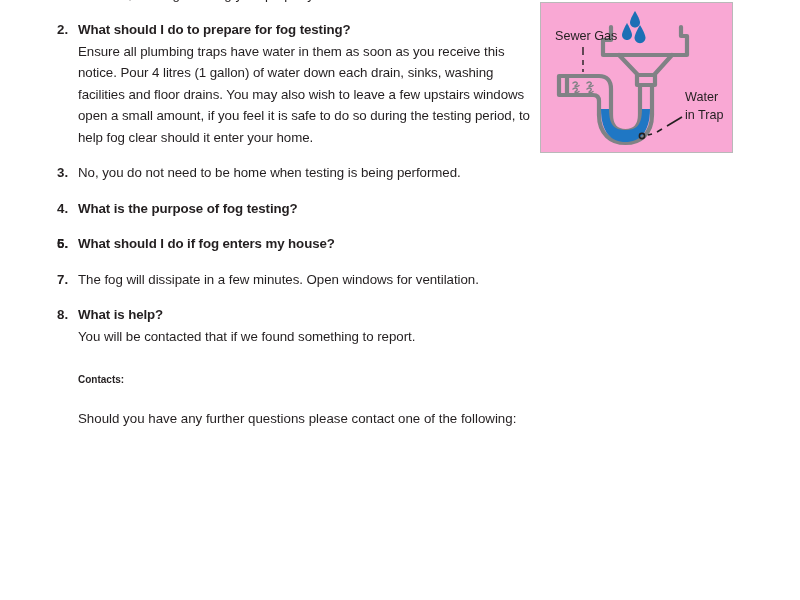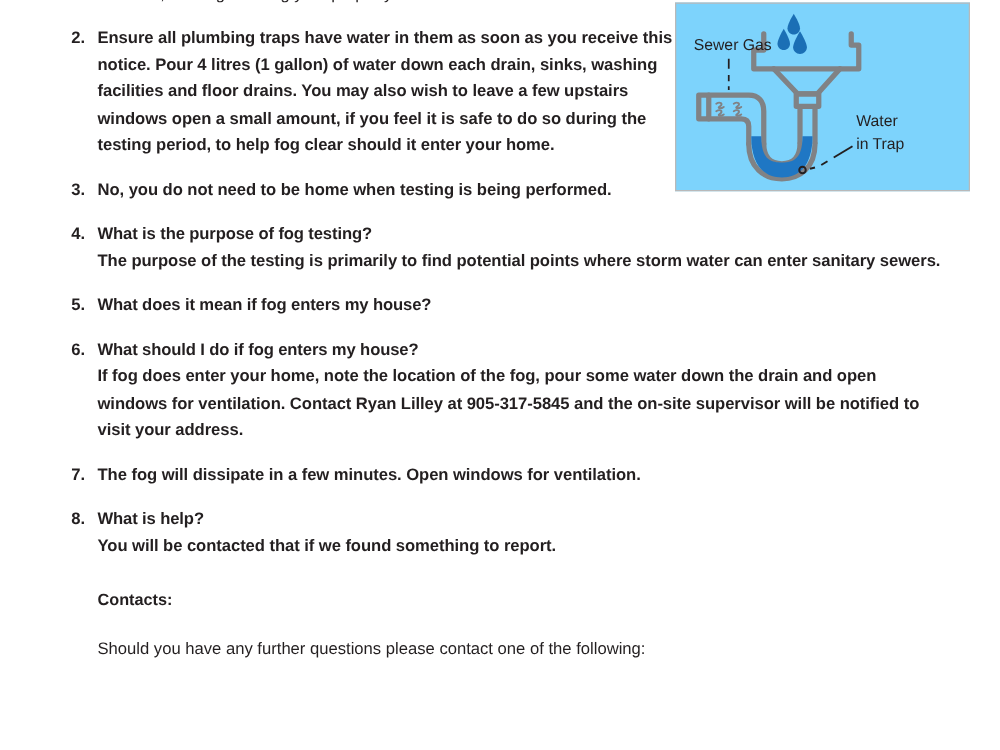--- a/index.html
+++ b/index.html
@@ -62,58 +62,58 @@
     color: #231f20;
   }
   .qa-question {
     font-weight: bold;
     font-size: 13.3px;
     line-height: 21.5px;
     color: #231f20;
     letter-spacing: -0.1px;
   }
   .qa-answer {
-    font-weight: bold;
+    font-weight: normal;
     font-size: 13.3px;
     line-height: 21.5px;
     color: #231f20;
     letter-spacing: -0.05px;
   }
   
   .qa-narrow .qa-answer { width: 460px; }
   .qa-mid   .qa-answer { width: 665px; }
 
   .contacts-block {
     position: relative;
     padding-left: 78px;
     margin-top: 22px;
   }
   .contacts-heading {
     font-weight: bold;
-    font-size: 13px;
+    font-size: 10px;
     line-height: 21.5px;
     color: #231f20;
   }
   .contacts-note {
     font-weight: normal;
     font-size: 13.3px;
     line-height: 21.5px;
     color: #231f20;
     margin-top: 17px;
   }
 
   
   #figure {
     position: absolute;
     left: 540px;
     top: 2px;
-    width: 236px;
+    width: 193px;
     height: 151px;
     border: 1px solid #b9b9b9;
-    background: #7dd3fc;
+    background: #f9a8d4;
     box-sizing: border-box;
   }
   #figure svg { display: block; }
 </style>
 </head>
 <body>
 
 <div id="page">
 
   <div class="clipped-top">no water, and fog entering your property.</div>
@@ -174,43 +174,41 @@
       <path d="M141 114 L126 123" stroke="#231f20" stroke-width="1.6" fill="none"></path>
       <path d="M121 126 L116 129 M111 131 L107 132" stroke="#231f20" stroke-width="1.6" fill="none"></path>
       <circle cx="101" cy="133" r="2.6" fill="none" stroke="#231f20" stroke-width="1.6"></circle>
     </svg>
   </div>
 
   <div id="content">
 
     <div class="qa-item qa-narrow">
       <div class="qa-num">2.</div>
+      <div class="qa-question">What should I do to prepare for fog testing?</div>
       <div class="qa-answer">Ensure all plumbing traps have water in them as soon as you receive this notice. Pour 4 litres (1 gallon) of water down each drain, sinks, washing facilities and floor drains. You may also wish to leave a few upstairs windows open a small amount, if you feel it is safe to do so during the testing period, to help fog clear should it enter your home.</div>
     </div>
 
     <div class="qa-item">
       <div class="qa-num">3.</div>
       <div class="qa-answer">No, you do not need to be home when testing is being performed.</div>
     </div>
 
     <div class="qa-item">
       <div class="qa-num">4.</div>
       <div class="qa-question">What is the purpose of fog testing?</div>
-      <div class="qa-answer">The purpose of the testing is primarily to find potential points where storm water can enter sanitary sewers.</div>
     </div>
 
     <div class="qa-item qa-mid">
       <div class="qa-num">5.</div>
-      <div class="qa-question">What does it mean if fog enters my house?</div>
     </div>
 
     <div class="qa-item qa-mid">
       <div class="qa-num">6.</div>
       <div class="qa-question">What should I do if fog enters my house?</div>
-      <div class="qa-answer">If fog does enter your home, note the location of the fog, pour some water down the drain and open windows for ventilation. Contact Ryan Lilley at 905-317-5845 and the on-site supervisor will be notified to visit your address.</div>
     </div>
 
     <div class="qa-item">
       <div class="qa-num">7.</div>
       <div class="qa-answer">The fog will dissipate in a few minutes. Open windows for ventilation.</div>
     </div>
 
     <div class="qa-item">
       <div class="qa-num">8.</div>
       <div class="qa-question">What is help?</div>

